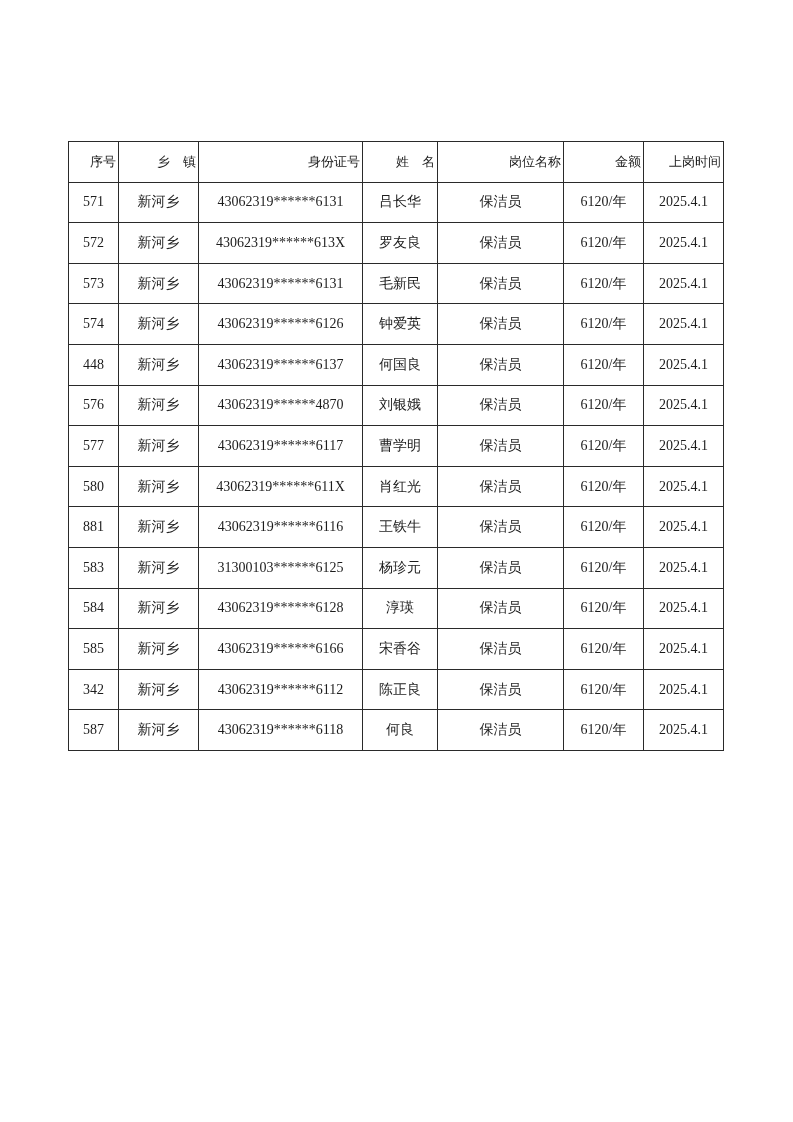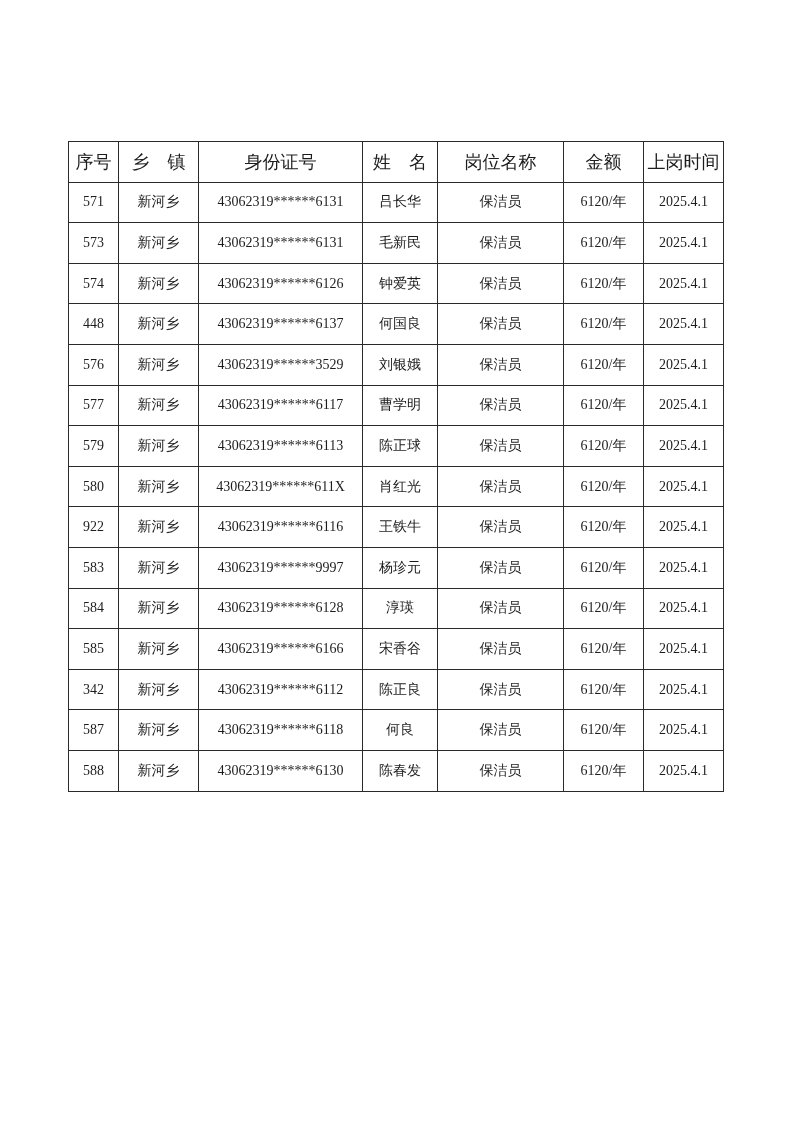--- a/index.html
+++ b/index.html
@@ -31,21 +31,22 @@
     vertical-align: middle;
     height: 39.6px;
     padding: 0 2px;
     font-weight: normal;
     font-size: 14px;
     line-height: 1;
     white-space: nowrap;
     overflow: hidden;
   }
   table.roster th {
-    font-size: 18px;
+    font-size: 13px;
+    text-align: right;
   }
 </style>
 </head>
 <body>
 
 <div class="page">
   <table class="roster">
     <colgroup>
       <col style="width:50px">
       <col style="width:80px">
@@ -70,20 +71,29 @@
         <tr>
           <td class="col-index">571</td>
           <td class="col-township">新河乡</td>
           <td class="col-id-number">43062319******6131</td>
           <td class="col-name">吕长华</td>
           <td class="col-position">保洁员</td>
           <td class="col-amount">6120/年</td>
           <td class="col-start-date">2025.4.1</td>
         </tr>
         <tr>
+          <td class="col-index">572</td>
+          <td class="col-township">新河乡</td>
+          <td class="col-id-number">43062319******613X</td>
+          <td class="col-name">罗友良</td>
+          <td class="col-position">保洁员</td>
+          <td class="col-amount">6120/年</td>
+          <td class="col-start-date">2025.4.1</td>
+        </tr>
+        <tr>
           <td class="col-index">573</td>
           <td class="col-township">新河乡</td>
           <td class="col-id-number">43062319******6131</td>
           <td class="col-name">毛新民</td>
           <td class="col-position">保洁员</td>
           <td class="col-amount">6120/年</td>
           <td class="col-start-date">2025.4.1</td>
         </tr>
         <tr>
           <td class="col-index">574</td>
@@ -99,66 +109,57 @@
           <td class="col-township">新河乡</td>
           <td class="col-id-number">43062319******6137</td>
           <td class="col-name">何国良</td>
           <td class="col-position">保洁员</td>
           <td class="col-amount">6120/年</td>
           <td class="col-start-date">2025.4.1</td>
         </tr>
         <tr>
           <td class="col-index">576</td>
           <td class="col-township">新河乡</td>
-          <td class="col-id-number">43062319******3529</td>
+          <td class="col-id-number">43062319******4870</td>
           <td class="col-name">刘银娥</td>
           <td class="col-position">保洁员</td>
           <td class="col-amount">6120/年</td>
           <td class="col-start-date">2025.4.1</td>
         </tr>
         <tr>
           <td class="col-index">577</td>
           <td class="col-township">新河乡</td>
           <td class="col-id-number">43062319******6117</td>
           <td class="col-name">曹学明</td>
           <td class="col-position">保洁员</td>
           <td class="col-amount">6120/年</td>
           <td class="col-start-date">2025.4.1</td>
         </tr>
         <tr>
-          <td class="col-index">579</td>
-          <td class="col-township">新河乡</td>
-          <td class="col-id-number">43062319******6113</td>
-          <td class="col-name">陈正球</td>
-          <td class="col-position">保洁员</td>
-          <td class="col-amount">6120/年</td>
-          <td class="col-start-date">2025.4.1</td>
-        </tr>
-        <tr>
           <td class="col-index">580</td>
           <td class="col-township">新河乡</td>
           <td class="col-id-number">43062319******611X</td>
           <td class="col-name">肖红光</td>
           <td class="col-position">保洁员</td>
           <td class="col-amount">6120/年</td>
           <td class="col-start-date">2025.4.1</td>
         </tr>
         <tr>
-          <td class="col-index">922</td>
+          <td class="col-index">881</td>
           <td class="col-township">新河乡</td>
           <td class="col-id-number">43062319******6116</td>
           <td class="col-name">王铁牛</td>
           <td class="col-position">保洁员</td>
           <td class="col-amount">6120/年</td>
           <td class="col-start-date">2025.4.1</td>
         </tr>
         <tr>
           <td class="col-index">583</td>
           <td class="col-township">新河乡</td>
-          <td class="col-id-number">43062319******9997</td>
+          <td class="col-id-number">31300103******6125</td>
           <td class="col-name">杨珍元</td>
           <td class="col-position">保洁员</td>
           <td class="col-amount">6120/年</td>
           <td class="col-start-date">2025.4.1</td>
         </tr>
         <tr>
           <td class="col-index">584</td>
           <td class="col-township">新河乡</td>
           <td class="col-id-number">43062319******6128</td>
           <td class="col-name">淳瑛</td>
@@ -182,28 +183,19 @@
           <td class="col-name">陈正良</td>
           <td class="col-position">保洁员</td>
           <td class="col-amount">6120/年</td>
           <td class="col-start-date">2025.4.1</td>
         </tr>
         <tr>
           <td class="col-index">587</td>
           <td class="col-township">新河乡</td>
           <td class="col-id-number">43062319******6118</td>
           <td class="col-name">何良</td>
-          <td class="col-position">保洁员</td>
-          <td class="col-amount">6120/年</td>
-          <td class="col-start-date">2025.4.1</td>
-        </tr>
-        <tr>
-          <td class="col-index">588</td>
-          <td class="col-township">新河乡</td>
-          <td class="col-id-number">43062319******6130</td>
-          <td class="col-name">陈春发</td>
           <td class="col-position">保洁员</td>
           <td class="col-amount">6120/年</td>
           <td class="col-start-date">2025.4.1</td>
         </tr>
       </tbody>
   </table>
 </div>
 
 </body></html>

